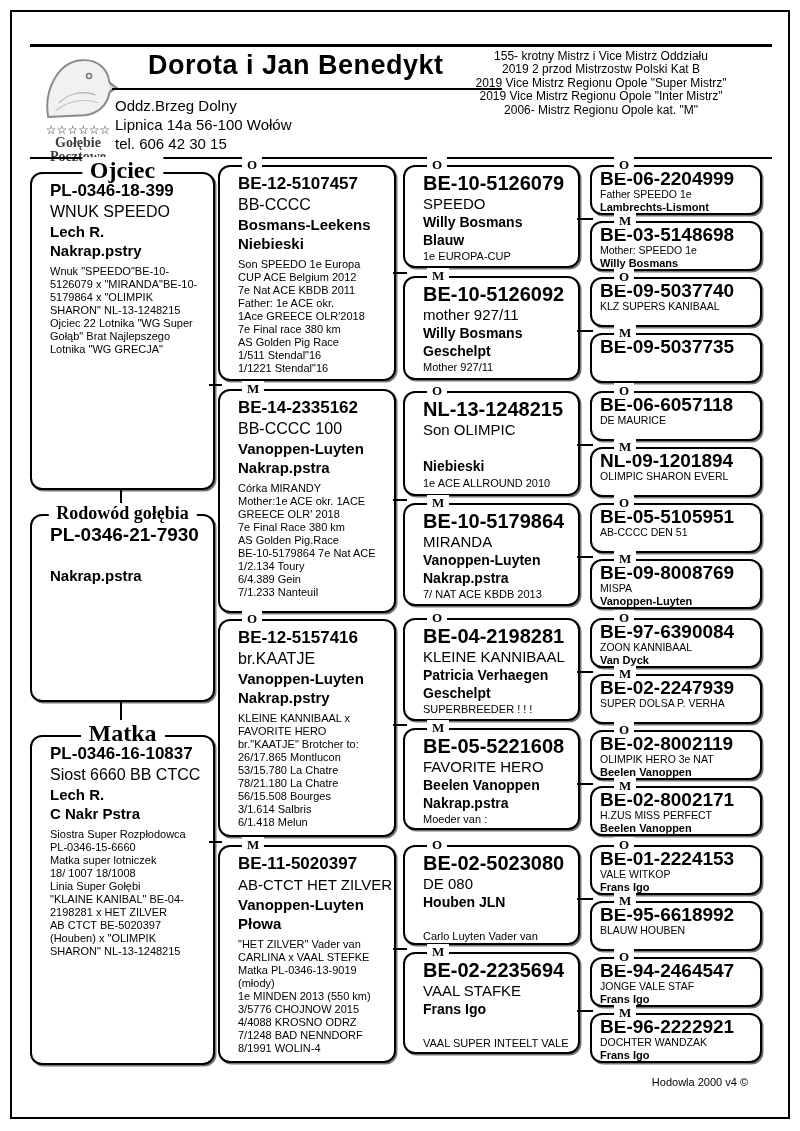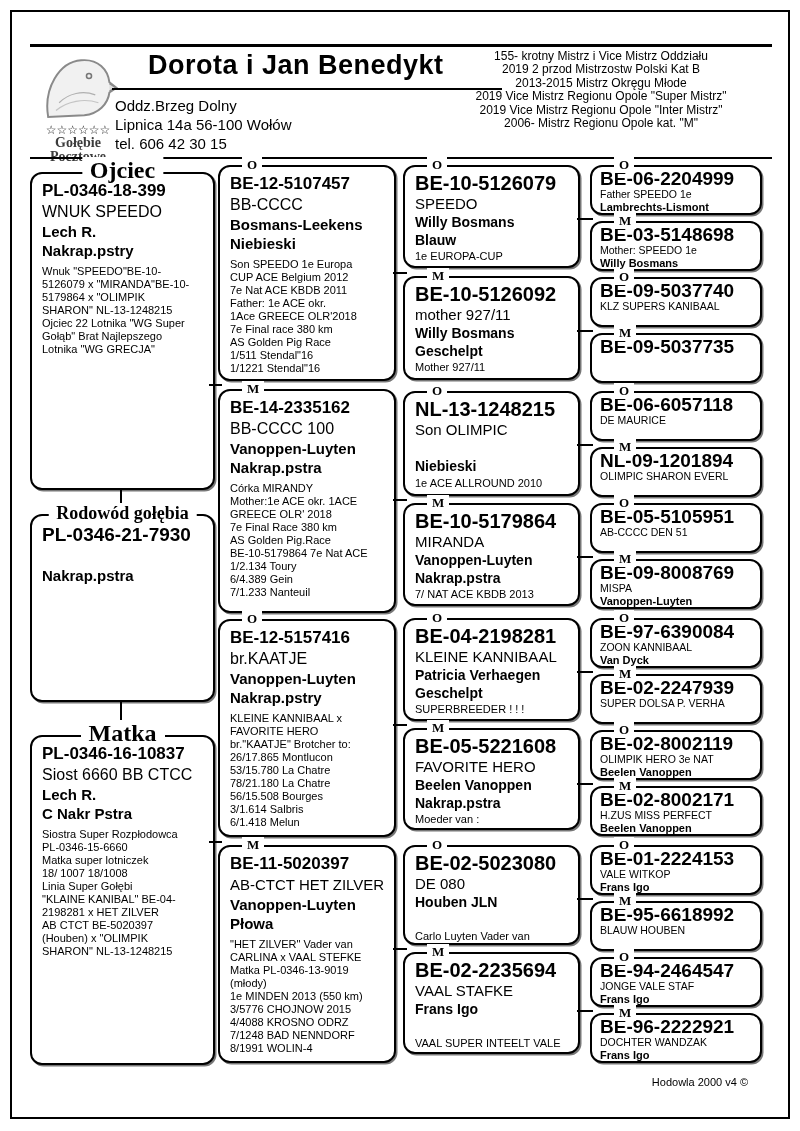--- a/index.html
+++ b/index.html
@@ -14,21 +14,21 @@
   #address{position:absolute;left:115px;top:96px;font-size:15px;line-height:19px;}
   #achievements{position:absolute;left:430px;top:50px;width:342px;text-align:center;
                 font-size:12px;line-height:13.4px;}
   #logo{position:absolute;left:36px;top:54px;width:84px;text-align:center;}
   #logo .stars{font-size:12px;letter-spacing:0;color:#222;line-height:12px;}
   #logo .lname{font-family:"Liberation Serif",serif;font-weight:bold;font-size:14px;
                line-height:14px;color:#3c3c3c;}
 
   
   .pbox{position:absolute;border:2px solid #000;border-radius:12px;background:#fff;
-        box-shadow:1.5px 1.5px 0 #777;box-sizing:border-box;padding:6px 7px 4px 10px;}
+        box-shadow:1.5px 1.5px 0 #777;box-sizing:border-box;padding:6px 7px 4px 18px;}
   .sex{position:absolute;top:-10px;left:22px;background:#fff;padding:0 5px;
        font-family:"Liberation Serif",serif;font-weight:bold;font-size:13px;}
   .blabel{position:absolute;top:-17px;left:50%;transform:translateX(-50%);background:#fff;
           padding:0 8px;font-family:"Liberation Serif",serif;font-weight:bold;font-size:24px;
           white-space:nowrap;}
   .blabel.small{font-size:18px;top:-13px;}
   .ring{font-weight:bold;font-size:17px;line-height:22px;white-space:nowrap;}
   .bname{font-size:16px;line-height:20px;min-height:20px;white-space:nowrap;}
   .breeder{font-weight:bold;font-size:15px;line-height:19px;min-height:19px;}
   .bcolor{font-weight:bold;font-size:15px;line-height:20px;min-height:20px;}
@@ -72,21 +72,20 @@
 
   <div id="address">
     <div>Oddz.Brzeg Dolny</div>
     <div>Lipnica 14a 56-100 Wołów</div>
     <div>tel. 606 42 30 15</div>
   </div>
 
   <div id="achievements">
     <div>155- krotny Mistrz i Vice Mistrz Oddziału</div>
     <div>2019 2 przod Mistrzostw Polski Kat B</div>
-    <div>2013-2015 Mistrz Okręgu Młode</div>
     <div>2019 Vice Mistrz Regionu Opole "Super Mistrz"</div>
     <div>2019 Vice Mistrz Regionu Opole "Inter Mistrz"</div>
     <div>2006- Mistrz  Regionu  Opole kat. "M"</div>
   </div>
 
   <div class="hline" id="rule-bottom" style="left:30px;top:157px;width:742px;height:2px;"></div>
 
   <div class="pbox" style="left:30px;top:172px;width:185px;height:318px;">
     <span class="blabel">Ojciec</span>
     <div class="ring">PL-0346-18-399</div>

